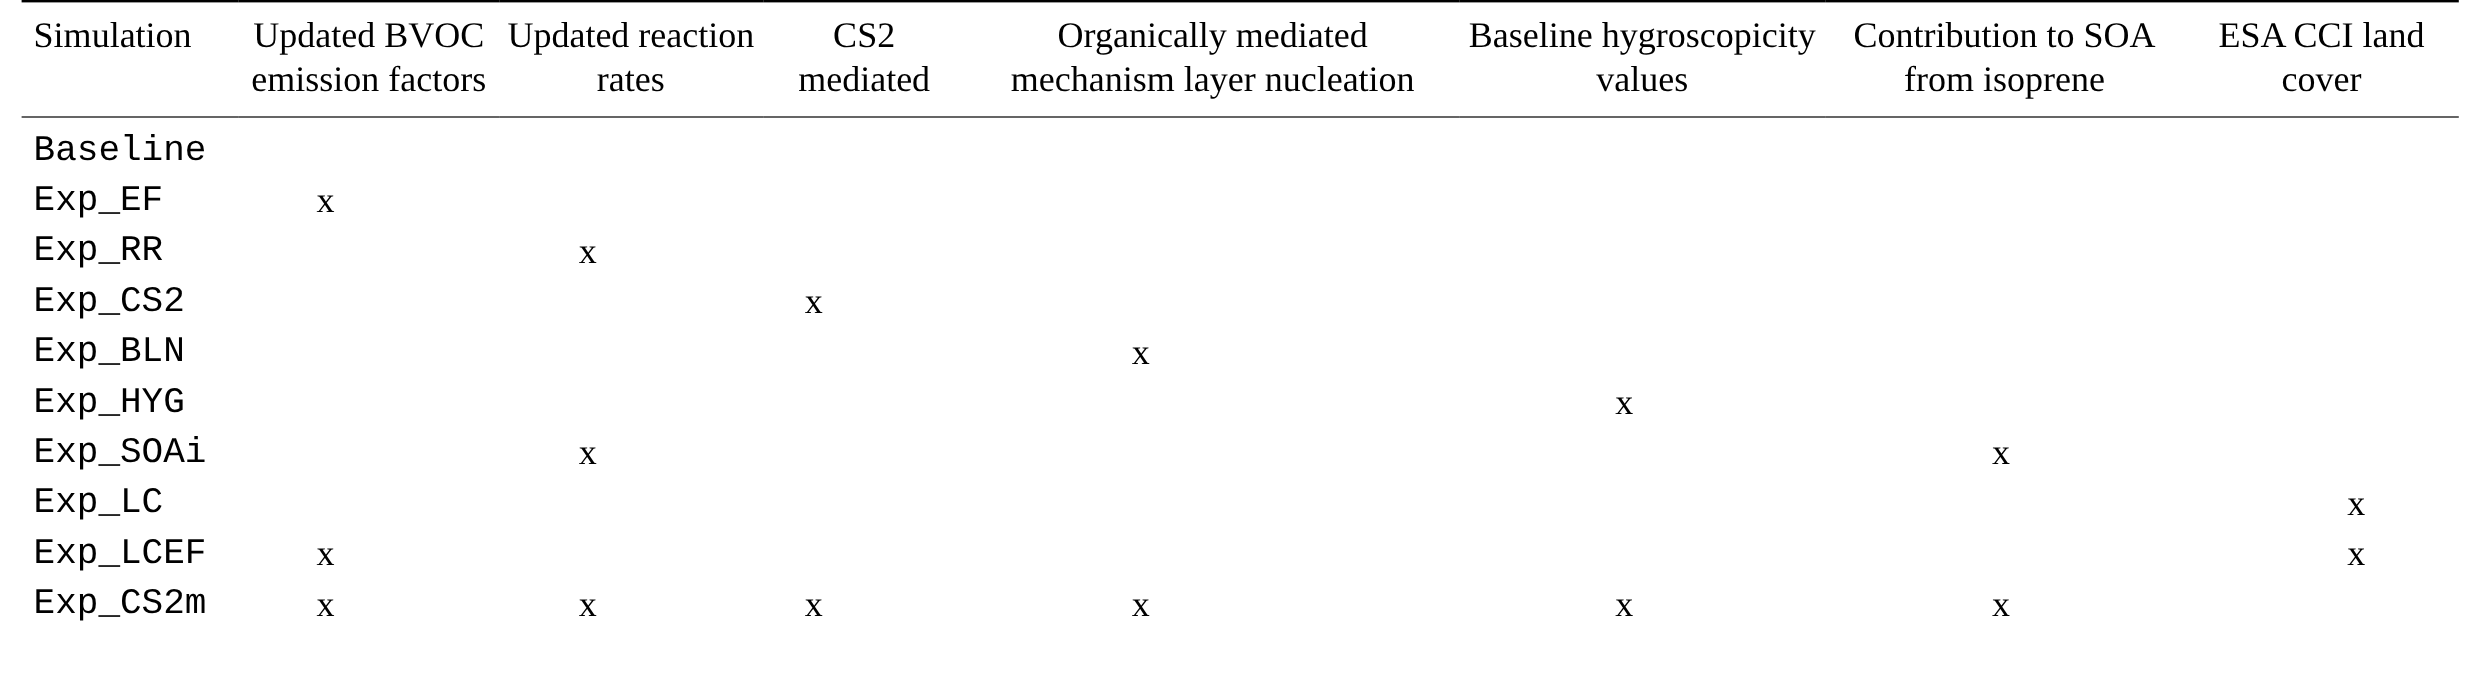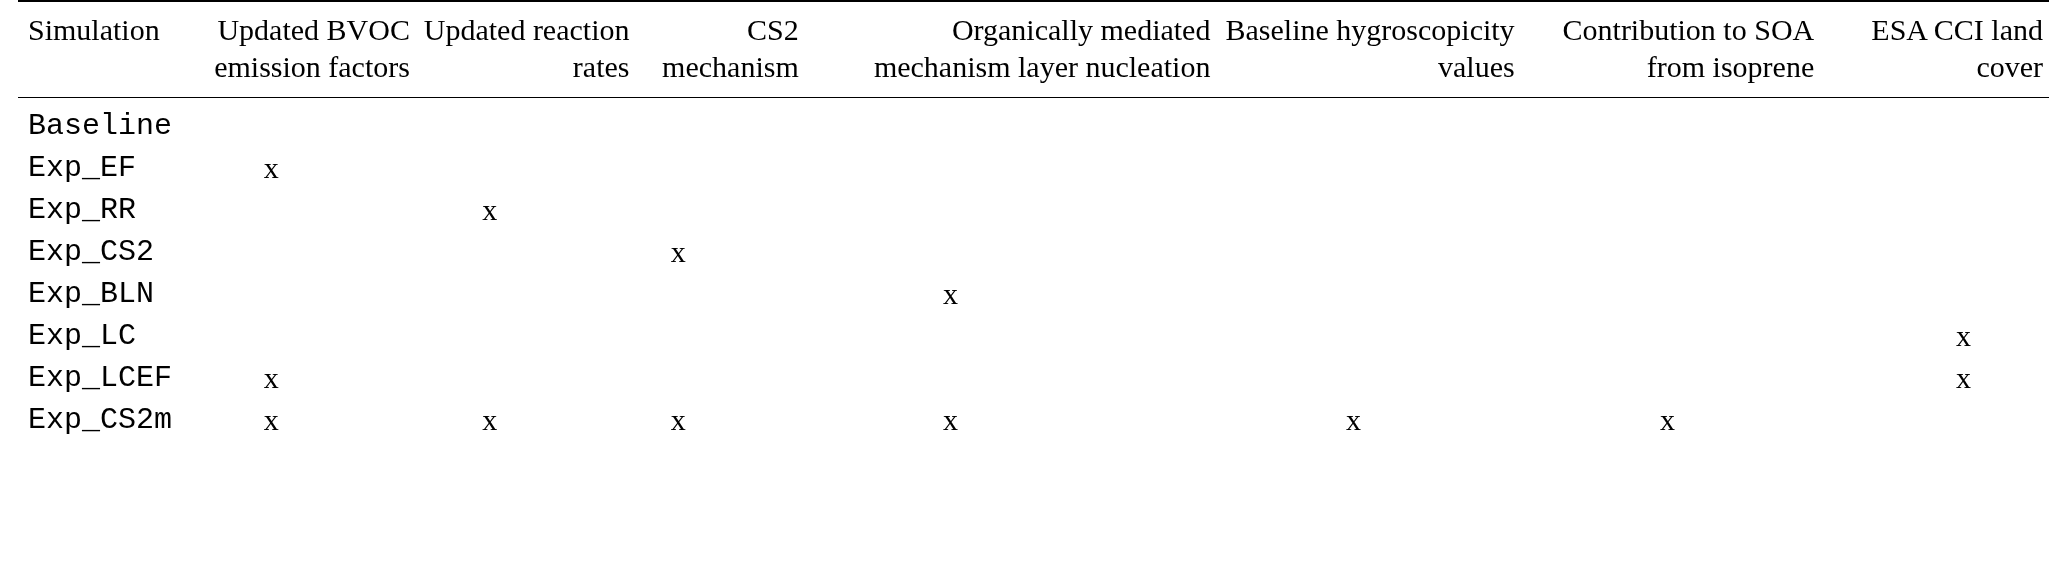--- a/index.html
+++ b/index.html
@@ -28,21 +28,21 @@
     border-top: 2.2px solid #000;
     border-bottom: 1.6px solid #000;
   }
   table.sim-table tbody tr:last-child td {
     
   }
   th {
     font-weight: normal;
     font-size: 30px;
     line-height: 1.22;
-    text-align: right;
+    text-align: center;
     vertical-align: top;
     padding: 10px 6px 12px 6px;
   }
   th.col-sim {
     text-align: left;
     padding-left: 10px;
     margin-top: 48px;
   }
   td {
     font-size: 30px;
@@ -89,21 +89,21 @@
         <col style="width: 360px;">
         <col style="width: 266px;">
         <col style="width: 262px;">
         <col style="width: 200px;">
       </colgroup>
     <thead>
       <tr class="head-row" id="header-row">
           <th class="col-sim">Simulation</th>
           <th class="col-mark">Updated BVOC emission factors</th>
           <th class="col-mark">Updated reaction rates</th>
-          <th class="col-mark">CS2 mechanism</th>
+          <th class="col-mark">CS2 mediated</th>
           <th class="col-mark">Organically mediated mechanism layer nucleation</th>
           <th class="col-mark">Baseline hygroscopicity values</th>
           <th class="col-mark">Contribution to SOA from isoprene</th>
           <th class="col-mark">ESA CCI land cover</th>
         </tr>
     </thead>
     <tbody id="table-body">
         <tr class="spacer-row">
           <td colspan="8"></td>
         </tr>
@@ -215,20 +215,68 @@
             <span class="mark-inner"></span>
           </td>
           <td class="mark-cell c4">
             <span class="mark-inner">x</span>
           </td>
           <td class="mark-cell c5">
             <span class="mark-inner"></span>
           </td>
           <td class="mark-cell c6">
             <span class="mark-inner"></span>
+          </td>
+          <td class="mark-cell c7">
+            <span class="mark-inner"></span>
+          </td>
+        </tr>
+        <tr>
+          <td class="name-cell">Exp_HYG</td>
+          <td class="mark-cell c1">
+            <span class="mark-inner"></span>
+          </td>
+          <td class="mark-cell c2">
+            <span class="mark-inner"></span>
+          </td>
+          <td class="mark-cell c3">
+            <span class="mark-inner"></span>
+          </td>
+          <td class="mark-cell c4">
+            <span class="mark-inner"></span>
+          </td>
+          <td class="mark-cell c5">
+            <span class="mark-inner">x</span>
+          </td>
+          <td class="mark-cell c6">
+            <span class="mark-inner"></span>
+          </td>
+          <td class="mark-cell c7">
+            <span class="mark-inner"></span>
+          </td>
+        </tr>
+        <tr>
+          <td class="name-cell">Exp_SOAi</td>
+          <td class="mark-cell c1">
+            <span class="mark-inner"></span>
+          </td>
+          <td class="mark-cell c2">
+            <span class="mark-inner">x</span>
+          </td>
+          <td class="mark-cell c3">
+            <span class="mark-inner"></span>
+          </td>
+          <td class="mark-cell c4">
+            <span class="mark-inner"></span>
+          </td>
+          <td class="mark-cell c5">
+            <span class="mark-inner"></span>
+          </td>
+          <td class="mark-cell c6">
+            <span class="mark-inner">x</span>
           </td>
           <td class="mark-cell c7">
             <span class="mark-inner"></span>
           </td>
         </tr>
         <tr>
           <td class="name-cell">Exp_LC</td>
           <td class="mark-cell c1">
             <span class="mark-inner"></span>
           </td>

